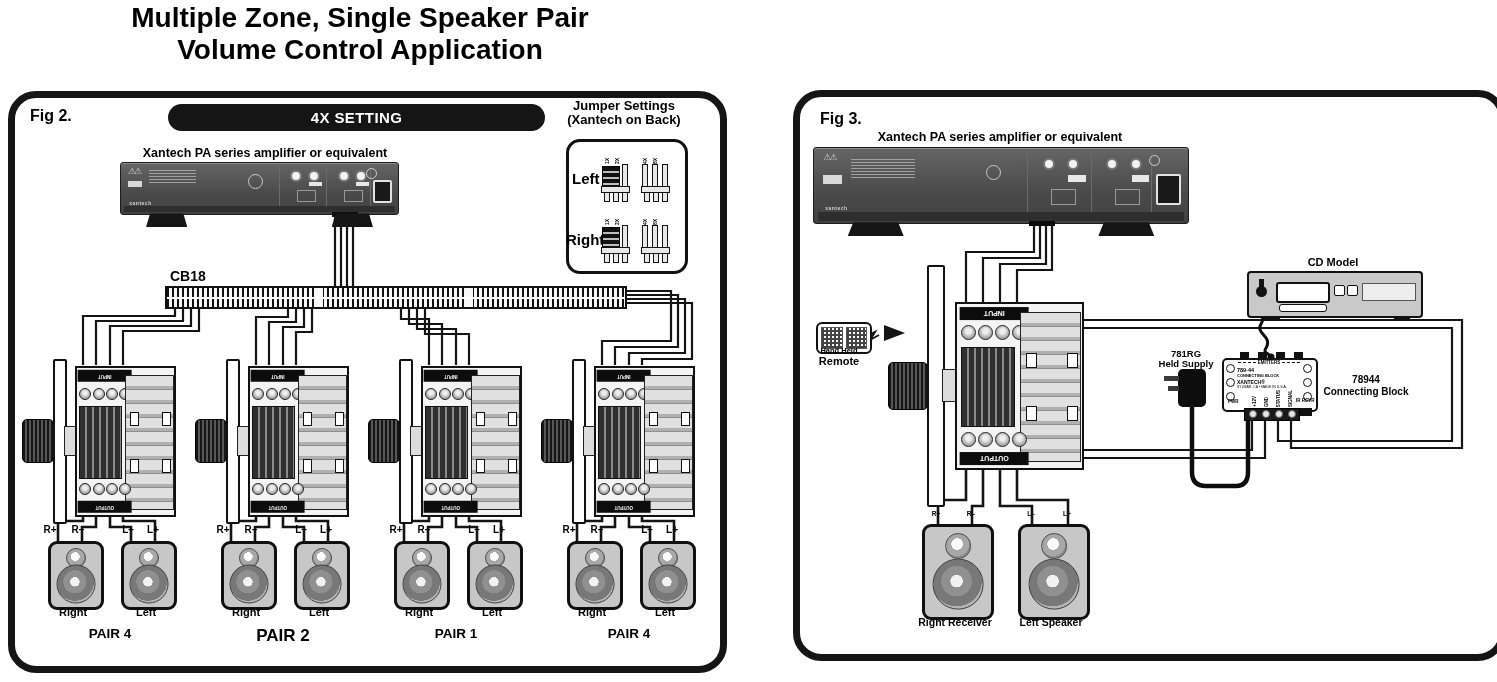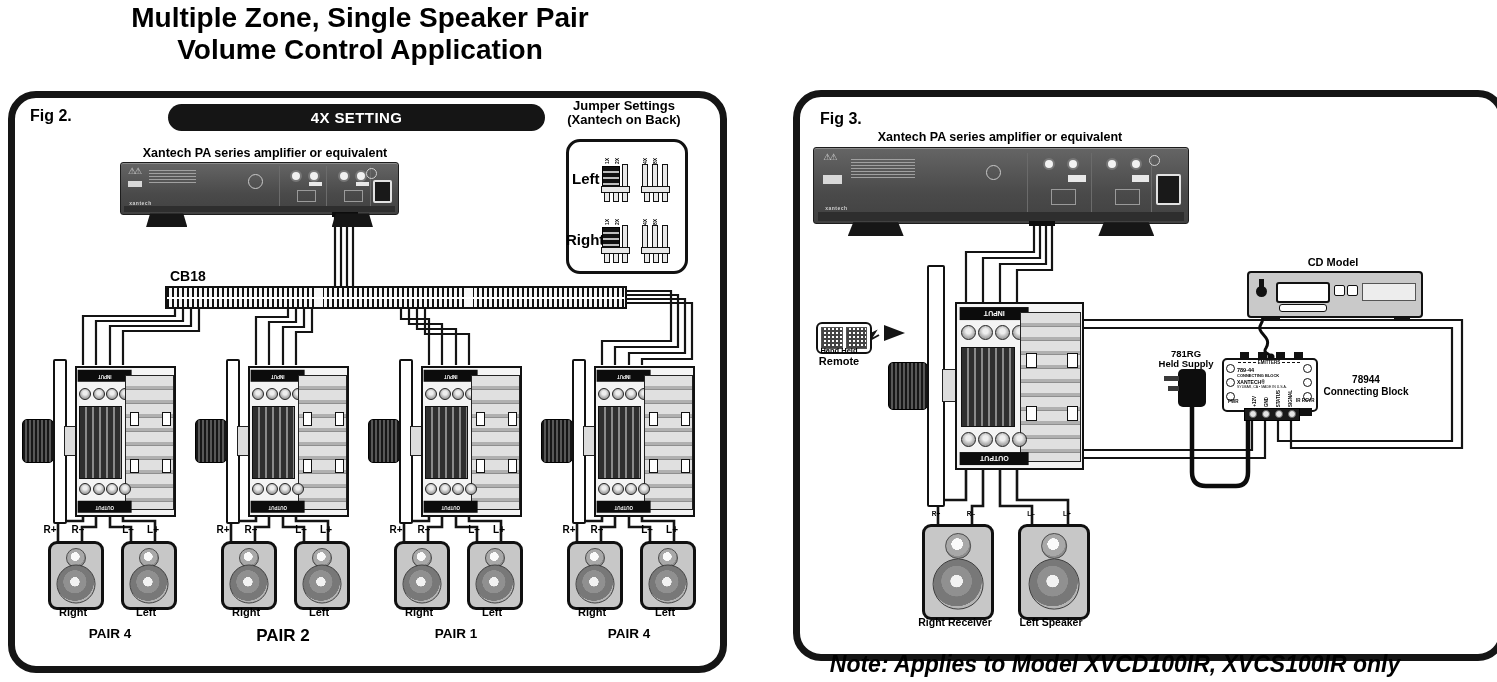--- a/index.html
+++ b/index.html
@@ -603,14 +603,13 @@
       <div class="spk-t"></div>
       <div class="spk-w"></div>
     </div>
   <div class="spk" style="left:1018px;top:524px;width:66px;height:90px">
       <div class="spk-t"></div>
       <div class="spk-w"></div>
     </div>
   <span class="t tc" style="left:955px;top:616px;font-size:10.5px">Right Receiver</span>
   <span class="t tc" style="left:1051px;top:616px;font-size:10.5px">Left Speaker</span>
 
-  <span class="note" style="left:1115px;top:651px">Note: Applies to Model XVCD100IR, XVCS100IR only</span>
 </div>
 
 </body></html>

